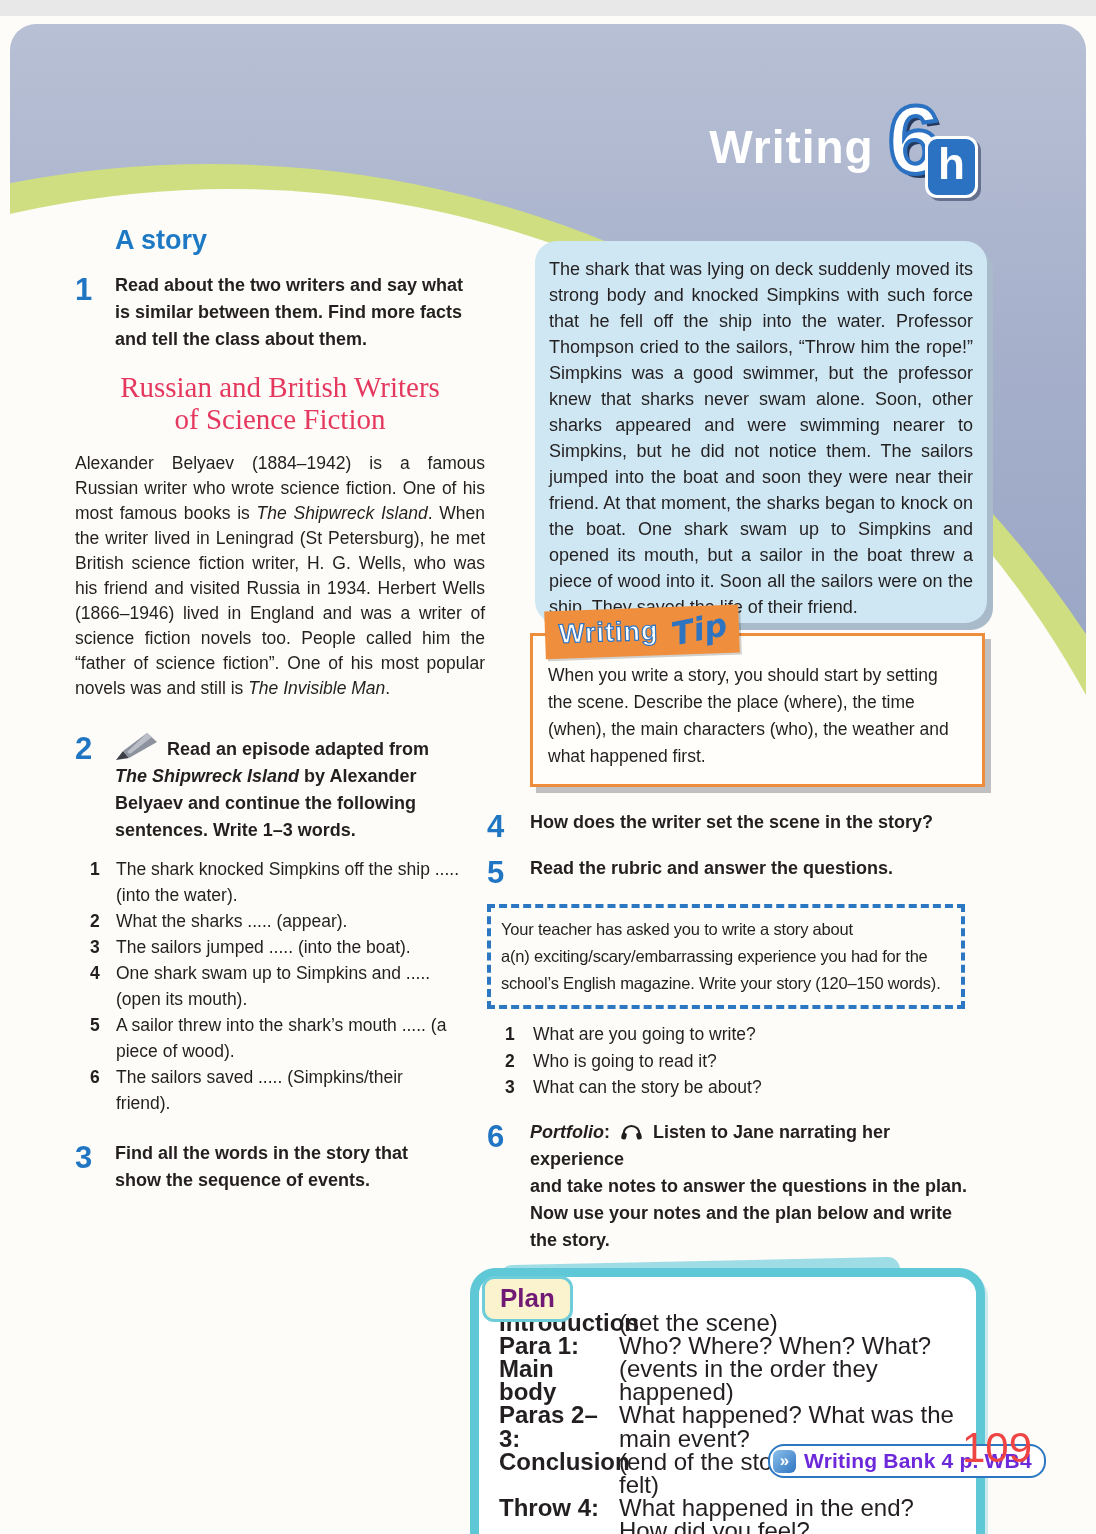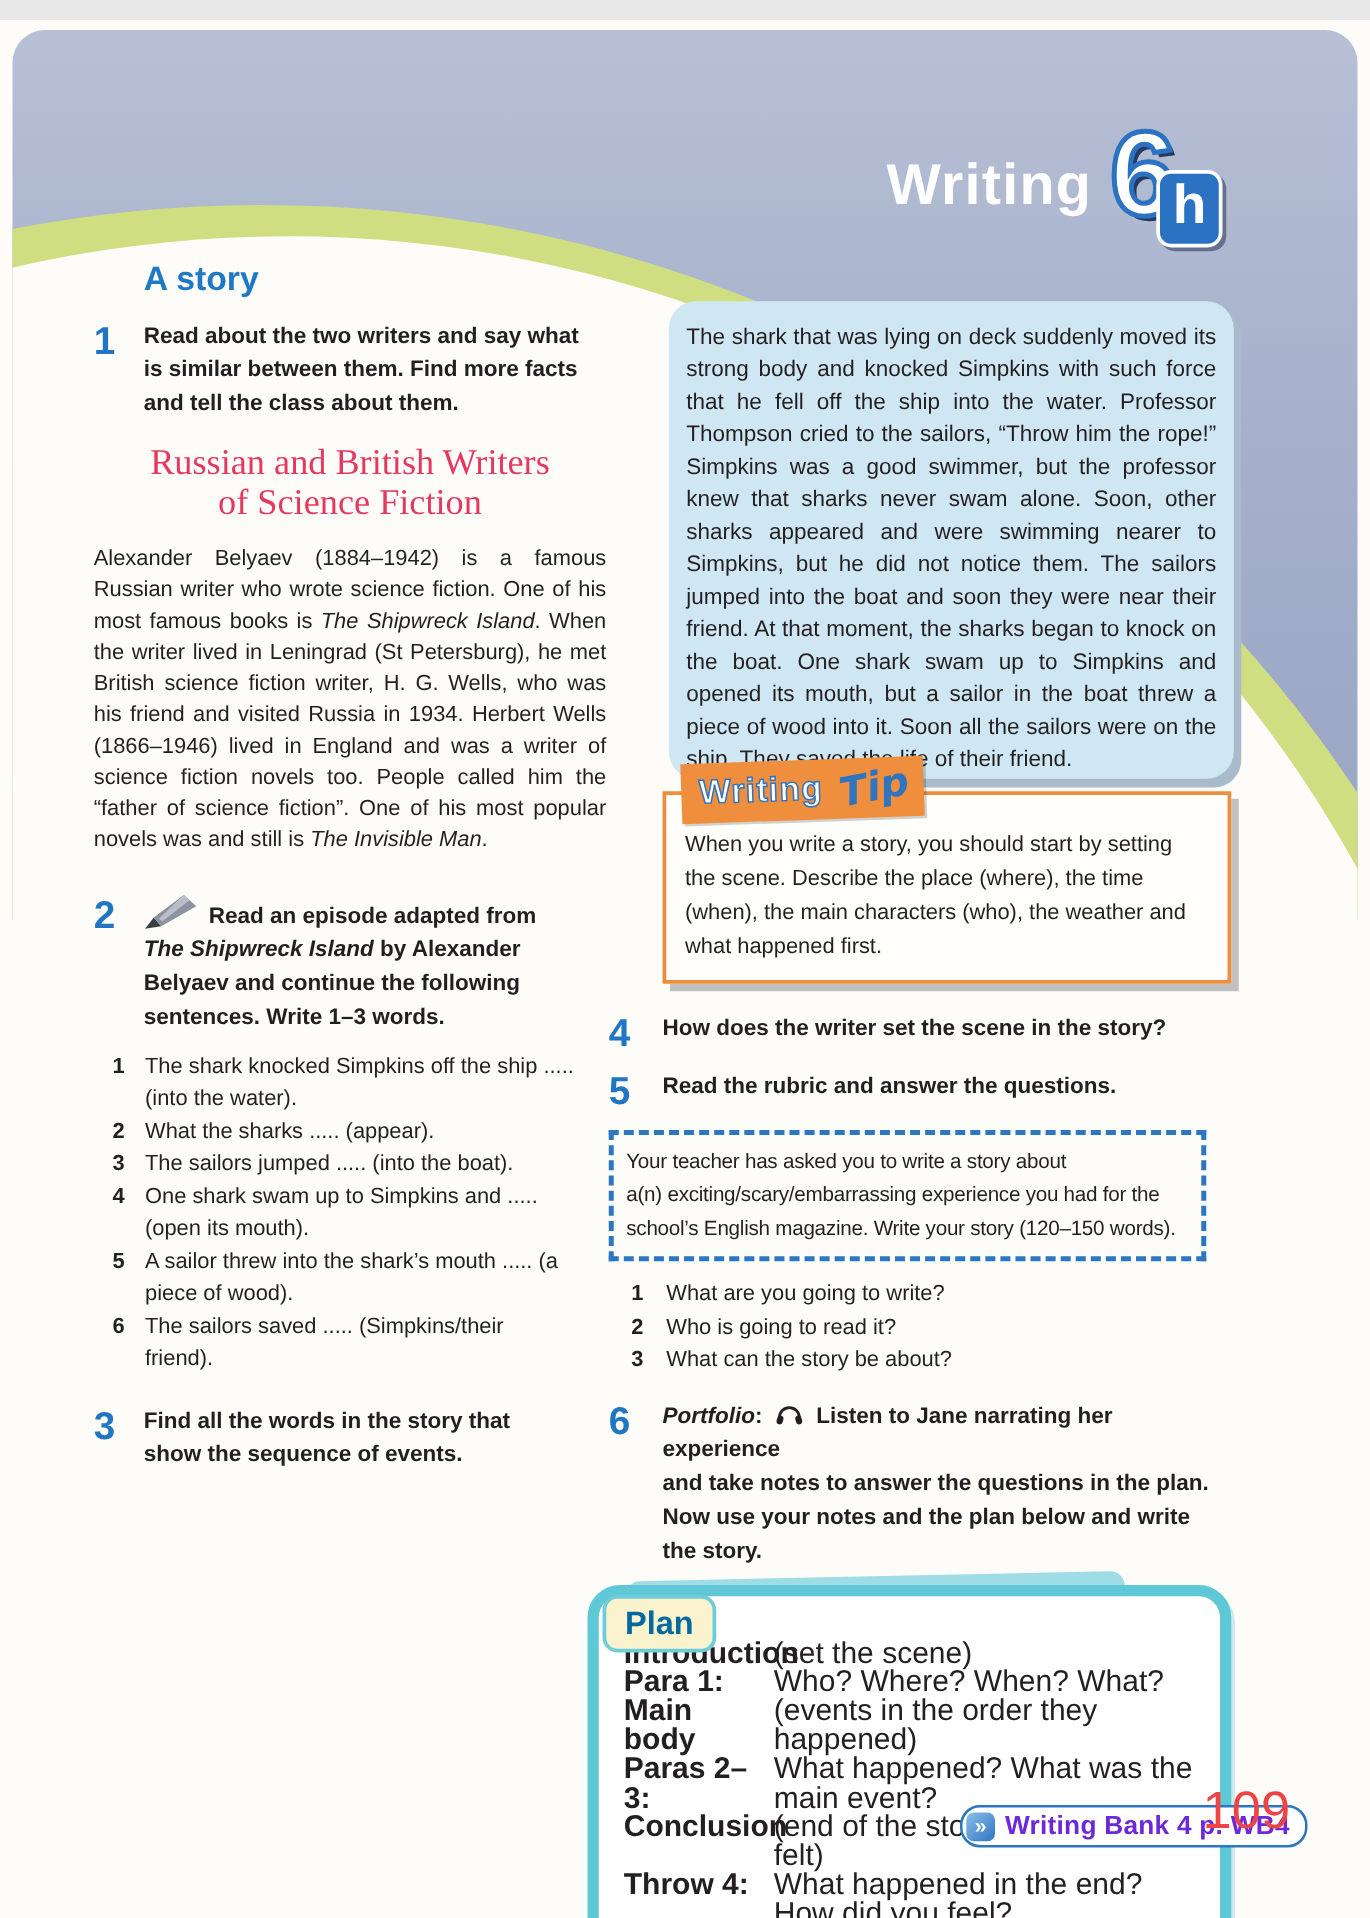--- a/index.html
+++ b/index.html
@@ -18,21 +18,21 @@
   .hdr-h{display:inline-block;background:#2b72c3;color:#fff;font-size:44px;font-weight:bold;
          padding:0px 10px 6px;border-radius:12px;border:3px solid #fff;margin:42px 0 0 -16px;
          box-shadow:3px 3px 0 rgba(40,55,90,.55);position:relative;}
   
   .ex{display:flex;align-items:flex-start;}
   .exnum{color:#2176c4;font-size:31px;font-weight:bold;line-height:1;width:40px;flex:0 0 40px;padding-top:2px;}
   .extext{font-weight:bold;font-size:18px;line-height:27px;}
   .pre{white-space:pre-line;}
   .pre-inline{white-space:pre-line;}
   
-  .col-left{position:absolute;left:75px;top:192px;width:410px;}
+  .col-left{position:absolute;left:75px;top:209px;width:410px;}
   .a-story{color:#1e79c5;font-size:27px;font-weight:bold;margin:0 0 16px 40px;}
   .ex1{margin-bottom:18px;}
   .art-title{font-family:"Liberation Serif",serif;color:#e5385f;font-size:29px;line-height:32px;
              text-align:center;font-weight:normal;margin:18px 0 16px;}
   .article{font-size:17.5px;line-height:25px;text-align:justify;margin:0 0 30px;}
   
   .study-box{position:relative;width:366px;border:3px solid #2b77c1;border-radius:16px;background:#fdfcf8;
              padding:34px 15px 14px 17px;margin:26px 0 38px 2px;box-shadow:4px 5px 0 #c9d3e0;}
   .study-badge{position:absolute;top:-22px;left:2px;height:44px;}
   .ring{position:absolute;left:-2px;top:-3px;width:40px;height:40px;border:6px solid #2b77c1;border-radius:50%;background:#fdfcf8;}
@@ -75,21 +75,21 @@
   .ex6 .extext{width:447px;}
   .portfolio{font-style:italic;}
   .phones{display:inline-block;vertical-align:-4px;margin:0 4px;}
   
   .plan-wrap{position:relative;margin:14px 0 0 -17px;width:515px;}
   .plan-band{position:absolute;top:-7px;left:30px;width:400px;height:24px;background:#9edce6;
              border-radius:12px;transform:rotate(-1.2deg);}
   .plan-box{position:relative;box-sizing:border-box;width:515px;border:9px solid #5ec8d6;border-radius:26px;
             background:#fff;padding:34px 14px 14px 20px;box-shadow:3px 4px 0 #cde9ee;}
   .plan-badge{position:absolute;top:-1px;left:3px;background:#faf3cd;border:3px solid #6fcdd9;border-radius:12px;
-              padding:4px 15px 5px;color:#0369a1;font-size:26px;font-weight:bold;}
+              padding:4px 15px 5px;color:#701a75;font-size:26px;font-weight:bold;}
   .plan-rows{display:grid;grid-template-columns:112px 1fr;column-gap:8px;font-size:24px;line-height:23.2px;}
   .plabel{font-weight:bold;}
   
   .wb-pill{position:absolute;left:768px;top:1428px;display:flex;align-items:center;gap:8px;height:30px;
            border:2px solid #2b77c1;border-radius:16px;background:#fff;padding:0 12px 0 3px;cursor:pointer;}
   .wb-icon{display:inline-flex;align-items:center;justify-content:center;width:23px;height:23px;border-radius:6px;
            background:linear-gradient(135deg,#8cc0ec,#2e74c0);color:#fff;font-size:17px;font-weight:bold;line-height:1;padding-bottom:2px;box-sizing:border-box;}
   .wb-label{color:#6d28d9;font-size:21px;font-weight:bold;letter-spacing:.2px;}
   .pageno{position:absolute;left:962px;top:1408px;font-size:42px;color:#ef4444;}
   i{font-style:italic;}

